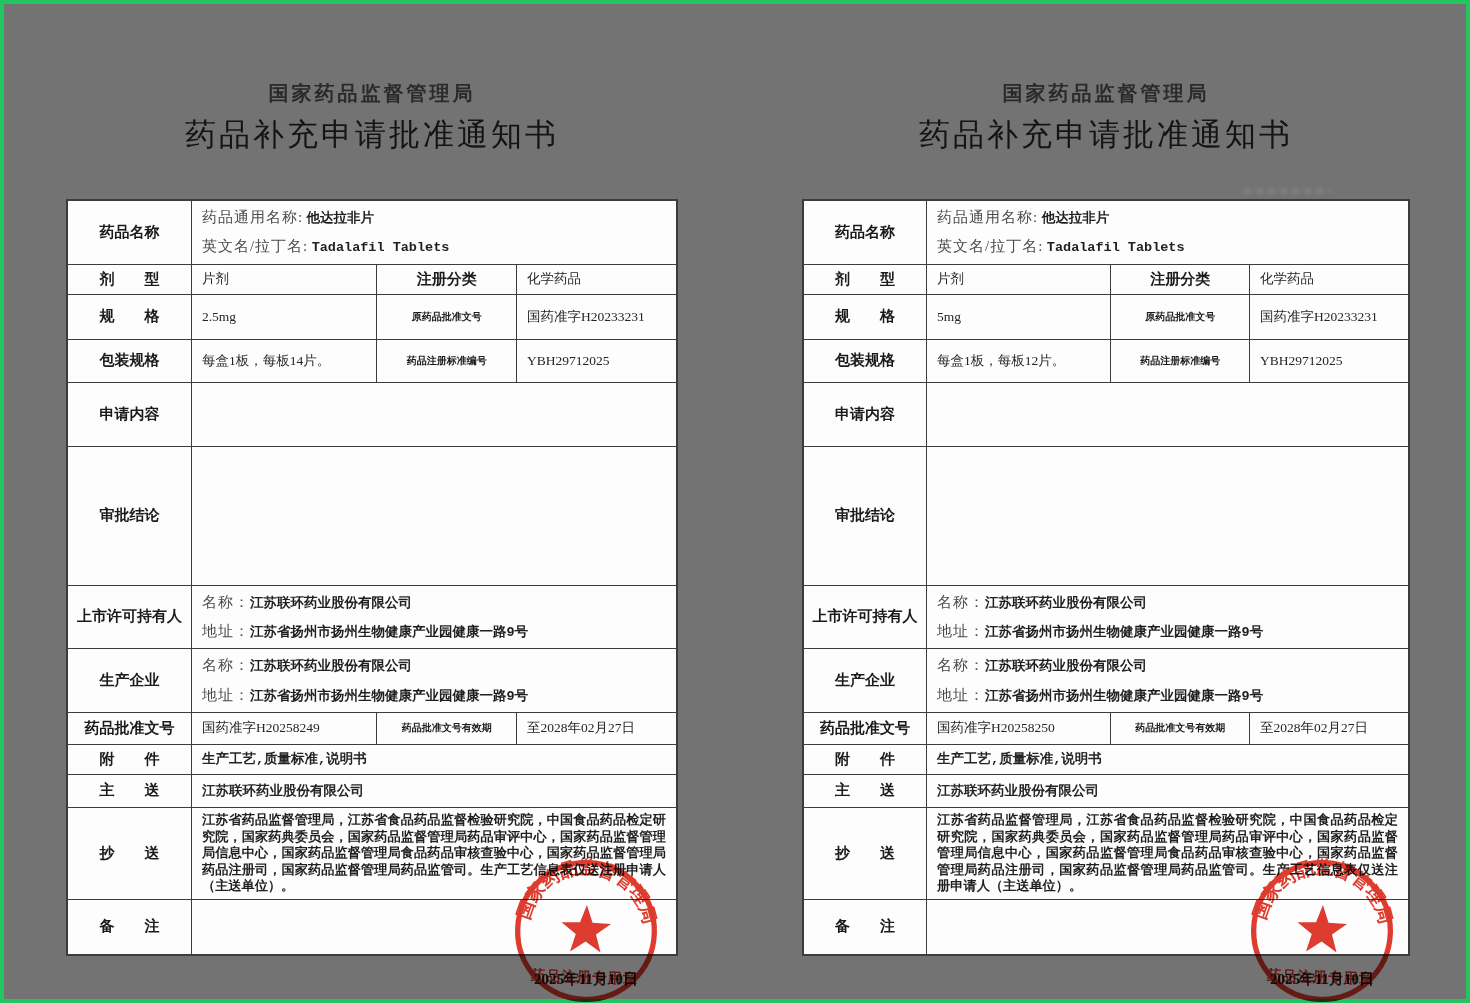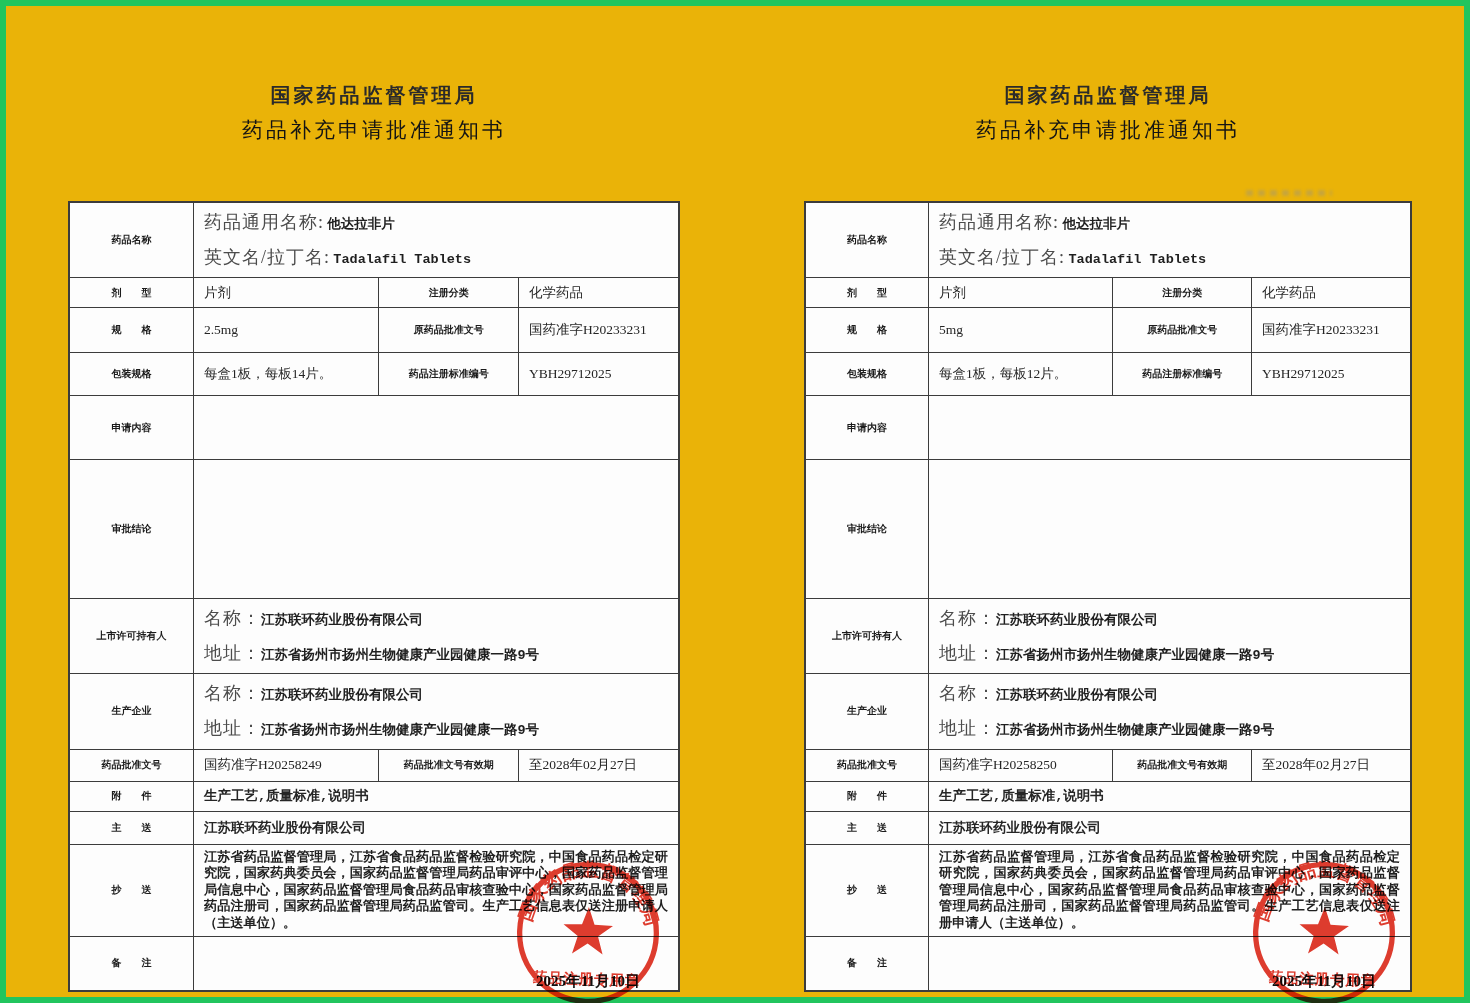--- a/index.html
+++ b/index.html
@@ -3,48 +3,48 @@
 <meta charset="utf-8">
 <style>
   :root{
     --serif:"Liberation Serif","DejaVu Serif",serif;
     --sans:"Liberation Sans","DejaVu Sans",sans-serif;
   }
   *{margin:0;padding:0;box-sizing:border-box;}
   html,body{background:#ffffff;}
   body{width:1470px;height:1003px;position:relative;overflow:hidden;
        font-family:var(--serif);color:#1e1e1e;}
-  .page{position:absolute;inset:0;border:6px solid #22c55e;background:#eab308;}
+  .page{position:absolute;inset:0;border:4px solid #22c55e;background:#737373;}
 
   .doc{position:absolute;top:0;height:1003px;}
   .doc-left{left:62px;width:612px;}
   .doc-right{left:798px;width:608px;}
 
   .agency{position:absolute;top:76px;left:0;width:100%;text-align:center;
           font-family:var(--sans);font-weight:600;font-size:20px;
           letter-spacing:3px;color:#2a2a2a;}
   .title{position:absolute;top:110px;left:0;width:100%;text-align:center;
-         font-family:var(--serif);font-weight:400;font-size:21px;
+         font-family:var(--serif);font-weight:400;font-size:31px;
          letter-spacing:3px;color:#141414;}
 
   table.notice{position:absolute;top:195px;left:0;width:100%;
                border-collapse:collapse;table-layout:fixed;
                background:#fdfdfd;}
   table.notice{border:2px solid #3c3c3c;}
   .notice th,.notice td{border:1.5px solid #3c3c3c;vertical-align:middle;}
-  .notice th{font-weight:700;font-size:10px;text-align:center;
+  .notice th{font-weight:700;font-size:15px;text-align:center;
              padding:0 2px;color:#1b1b1b;}
   .notice th.small{font-size:10px;letter-spacing:0;}
   .notice td{padding:2px 10px;font-size:13.5px;color:#252525;text-align:left;}
   .r1{height:63px}.r2{height:30px}.r3{height:45px}.r4{height:43px}
   .r5{height:64px}.r6{height:139px}.r7{height:63px}.r8{height:56px}
   .r9{height:32px}.r10{height:30px}.r11{height:33px}.r12{height:90px}
   .r13{height:55px}
 
-  .pref{color:#4c4c4c;letter-spacing:1px;font-size:18px;}
+  .pref{color:#4c4c4c;letter-spacing:1px;font-size:15px;}
   .val-b{font-weight:700;color:#1f1f1f;font-family:Liberation Mono, monospace;}
   .two-line div{line-height:1.95;}
   .cc-text{font-weight:700;font-size:13.2px;line-height:1.26;
            text-align:justify;color:#1f1f1f;display:block;padding:2px 0;}
 
   .doc-date{position:absolute;top:966px;left:443px;width:154px;z-index:2;
             text-align:center;font-weight:700;font-size:15px;color:#111;}
   .stamp{position:absolute;top:850px;left:443px;width:154px;height:154px;
          z-index:3;mix-blend-mode:multiply;opacity:.92;
          transform:rotate(2deg);}

